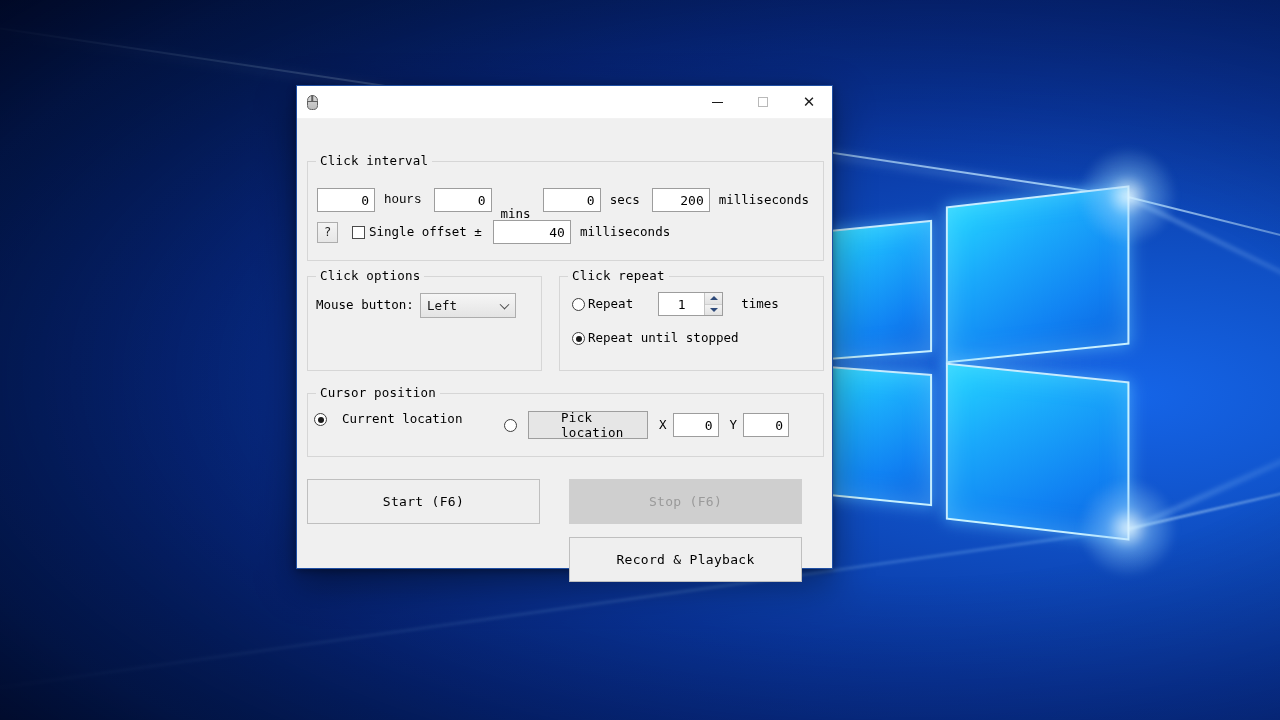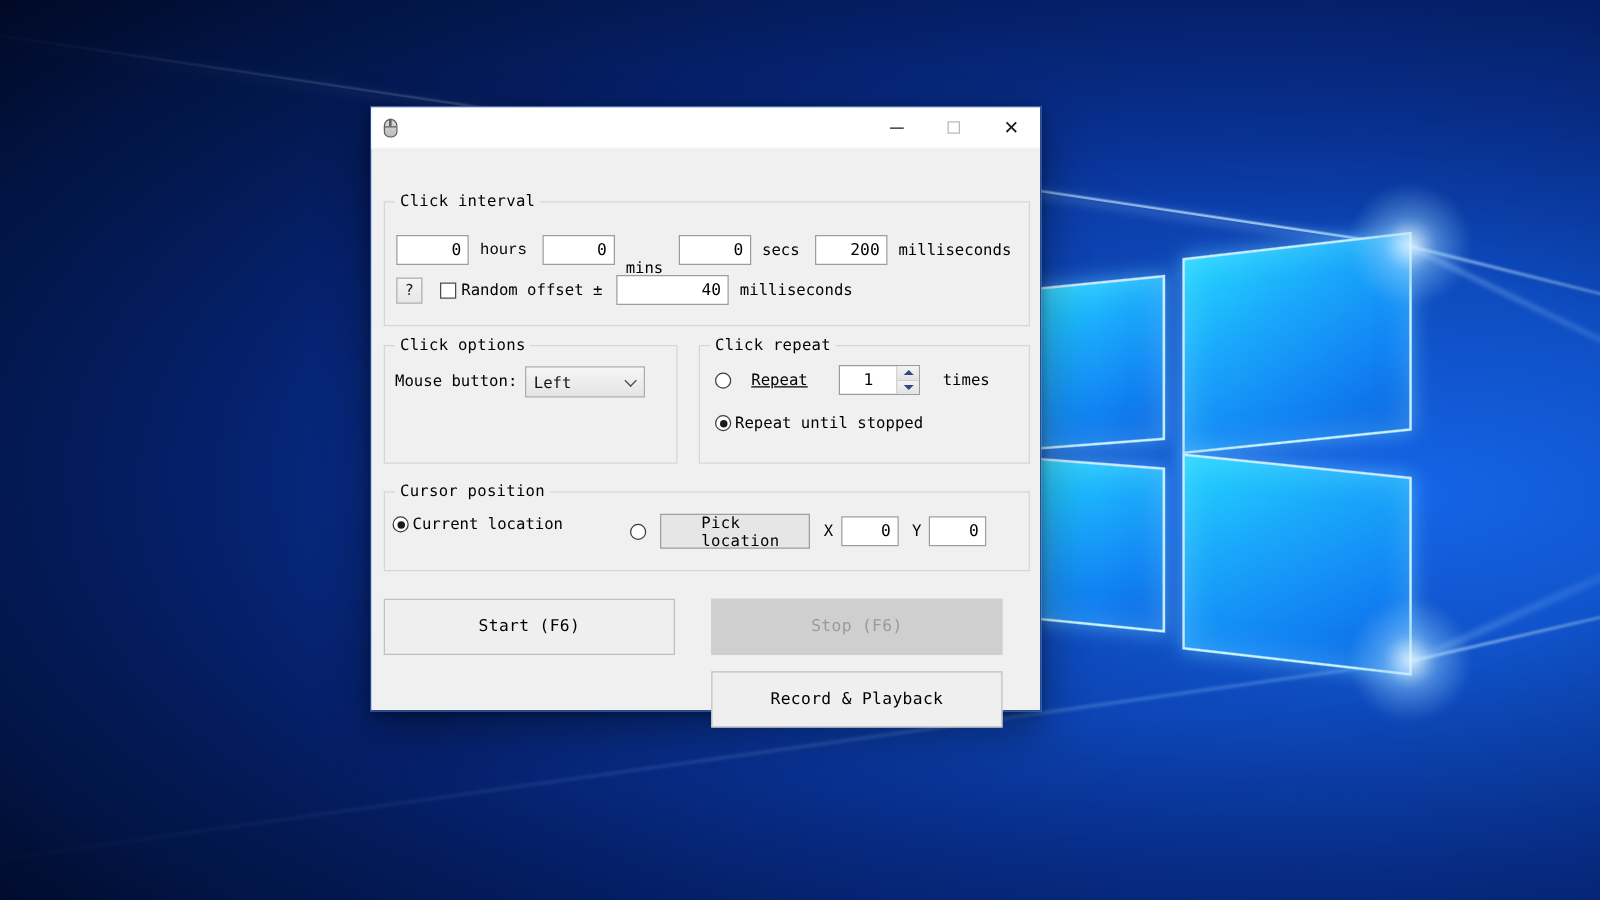--- a/index.html
+++ b/index.html
@@ -364,22 +364,22 @@
           <span class="lbl" style="margin-left:9px;margin-top:28px;">mins</span>
           <div class="txtbox" style="width:58px; margin-left:12px;">0</div>
           <span class="lbl" style="margin-left:9px;">secs</span>
           <div class="txtbox" style="width:58px; margin-left:12px;">200</div>
           <span class="lbl" style="margin-left:9px;">milliseconds</span>
         </div>
 
         <div class="row" style="left:9px; top:58px;">
           <div class="qbtn">?</div>
           <span class="cbox" style="margin-left:14px;"></span>
-          <span class="lbl" style="margin-left:4px;">Random offset ±</span>
-          <div class="txtbox" style="width:90px; margin-left:11px;">40</div>
+          <span class="lbl" style="margin-left:4px;">Single offset ±</span>
+          <div class="txtbox" style="width:78px; margin-left:11px;">40</div>
           <span class="lbl" style="margin-left:9px;">milliseconds</span>
         </div>
       </div>
 
       <div class="group" id="grp-options">
         <div class="group-title">Click options</div>
 
         <div class="row" style="left:8px; top:16px;">
           <span class="lbl" style="width:104px;">Mouse button:</span>
           <div class="combo">
@@ -388,21 +388,21 @@
           </div>
         </div>
 
       </div>
 
       <div class="group" id="grp-repeat">
         <div class="group-title">Click repeat</div>
 
         <div class="row" style="left:12px; top:15px;">
           <span class="radio"></span>
-          <span class="lbl" style="margin-left:16px;text-decoration:underline;">Repeat</span>
+          <span class="lbl" style="margin-left:3px;">Repeat</span>
           <div class="spin-wrap" style="margin-left:25px;">
             <div class="spin-val">1</div>
             <div class="spin-btns">
               <div class="spin-b up">
                   <span class="tri-up"></span>
                 </div>
               <div class="spin-b dn">
                   <span class="tri-down"></span>
                 </div>
             </div>
@@ -412,21 +412,21 @@
 
         <div class="row" style="left:12px; top:55px;">
           <span class="radio on"></span>
           <span class="lbl" style="margin-left:3px;">Repeat until stopped</span>
         </div>
       </div>
 
       <div class="group" id="grp-cursor">
         <div class="group-title">Cursor position</div>
 
-        <div class="row" style="left:6px; top:19px;">
+        <div class="row" style="left:6px; top:19px;gap:12px;">
           <span class="radio on"></span>
           <span class="lbl" style="margin-left:3px;">Current location</span>
         </div>
 
         <div class="row" style="left:196px; top:17px;">
           <span class="radio"></span>
           <div class="btn pick" style="margin-left:11px;padding-left:32px;">Pick location</div>
           <span class="lbl" style="margin-left:11px;">X</span>
           <div class="txtbox" style="width:46px; margin-left:6px;">0</div>
           <span class="lbl" style="margin-left:11px;">Y</span>

